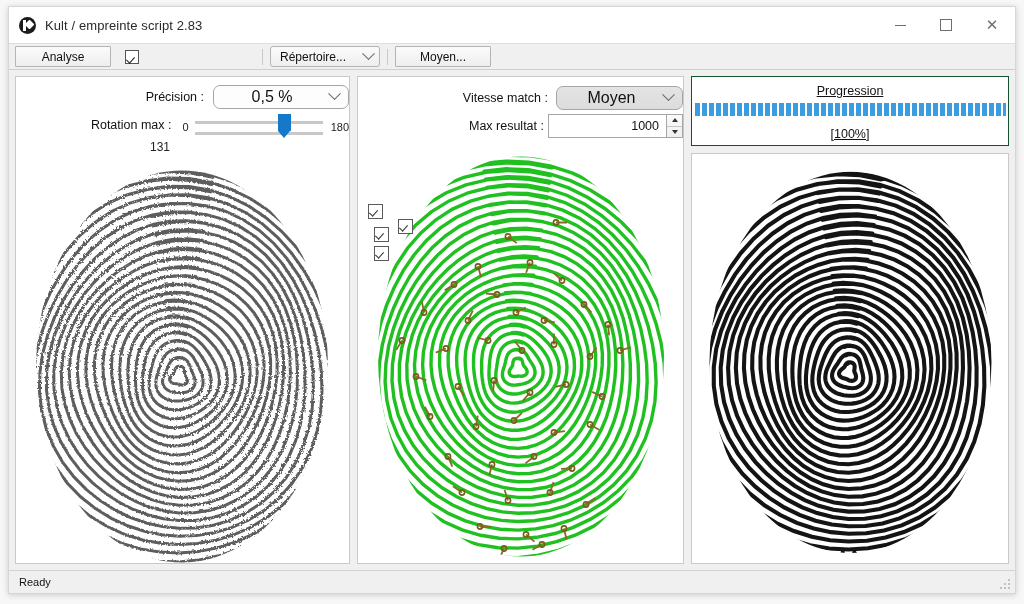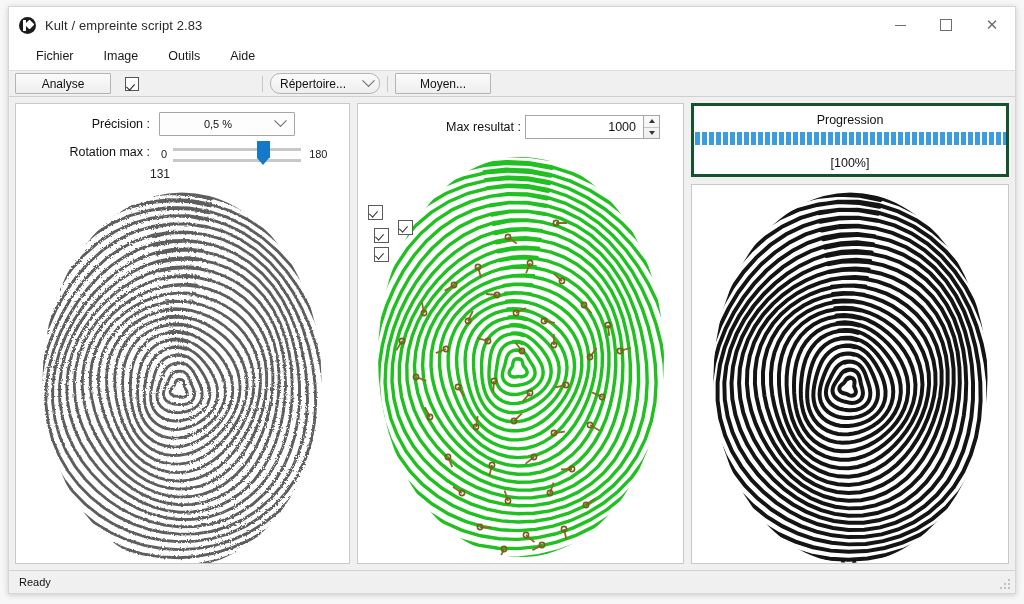--- a/index.html
+++ b/index.html
@@ -69,50 +69,50 @@
   .tb-check::after{
     content:"";position:absolute;left:2px;top:4px;width:4px;height:7px;
     border:solid #222;border-width:0 1.6px 1.6px 0;transform:rotate(42deg);
   }
   .tb-sep{
     width:1px;height:16px;background:#c8c8c8;margin:0 7px;
   }
   .tb-combo{
     height:19px;min-width:93px;padding:0 6px 0 9px;
     background:linear-gradient(#fbfbfb,#eeeeee);
-    border:1px solid #b4b4b4;border-radius:10px;font-size:12px;
+    border:1px solid #b4b4b4;border-radius:3px;font-size:12px;
     display:flex;align-items:center;justify-content:space-between;gap:8px;cursor:default;
   }
   .caret-thin{
     display:inline-block;width:8px;height:8px;border:solid #6b6b6b;
     border-width:0 1.3px 1.3px 0;transform:rotate(45deg) translate(-2px,-2px);
   }
   .tb-spacer{flex:1;}
   
   .content{
     flex:1;background:#f0f0f0;padding:6px;display:flex;gap:7px;position:relative;
   }
   .panel{
     background:#fff;border:1px solid #c9c9c9;position:relative;overflow:hidden;
   }
   .panel-left{width:333px;flex:0 0 333px;display:flex;flex-direction:column;}
   .panel-mid{width:325px;flex:0 0 325px;display:flex;flex-direction:column;}
   .panel-right-col{flex:1;display:flex;flex-direction:column;gap:7px;}
-  .panel-prog{flex:0 0 68px;background:#fff;border:3px solid #14532d;position:relative;}
+  .panel-prog{flex:0 0 68px;background:#fff;border:1px solid #14532d;position:relative;text-decoration:underline;}
   .panel-img{flex:1;background:#fff;border:1px solid #c9c9c9;position:relative;overflow:hidden;}
   
-  .ctrl-row{display:flex;align-items:center;height:26px;}
+  .ctrl-row{display:flex;align-items:center;height:26px;justify-content:flex-end;}
   .ctrl-label{
     font-size:12.5px;color:#111;text-align:right;white-space:nowrap;
   }
   .combo{
     height:22px;background:linear-gradient(#fdfdfd,#fdfdfd);
-    border:1px solid #a6a6a6;border-radius:1px;
+    border:1px solid #a6a6a6;border-radius:7px;
     display:flex;align-items:center;justify-content:center;position:relative;
-    font-size:11px;color:#111;cursor:default;
+    font-size:16px;color:#111;cursor:default;
   }
   .combo .cb-caret{position:absolute;right:9px;top:6px;}
   .combo.gray{background:linear-gradient(#e4e4e4,#dcdcdc);border-color:#a6a6a6;}
   
   .slider-wrap{position:relative;width:128px;height:22px;}
   .slider-track{
     position:absolute;left:0;top:7px;width:128px;height:3px;background:#c8c8c8;
   }
   .slider-track2{
     position:absolute;left:0;top:18px;width:128px;height:3px;background:#c8c8c8;
@@ -190,26 +190,20 @@
       </div>
       <div class="win-btn">
         <span class="glyph-max"></span>
       </div>
       <div class="win-btn close">
         <span class="glyph-close">✕</span>
       </div>
     </div>
   </div>
 
-  <div class="menubar">
-    <div class="menu-item">Fichier</div>
-    <div class="menu-item">Image</div>
-    <div class="menu-item">Outils</div>
-    <div class="menu-item">Aide</div>
-  </div>
 
   <div class="toolbar">
     <div class="tb-btn">Analyse</div>
     <div class="tb-check"></div>
     <div style="width:116px"></div>
     <div class="tb-sep"></div>
     <div class="tb-combo">
       <span>Répertoire...</span>
       <span class="caret-thin"></span>
     </div>
@@ -301,20 +295,27 @@
                 <path d="M157.9,434.5L154.6,436.2L151.2,438.1L147.9,440.2L144.5,442.6L141.2,445.3L137.9,448.1L134.5,451.3L131.2,454.6L127.9,458.3L124.6,462.1L121.3,466.2L118.1,470.6L114.9,475.1L111.7,480.0L108.5,485.1L105.3,490.4L102.2,495.9L99.1,501.8L96.1,507.8L93.1,514.1L90.1,520.6L87.1,527.4L84.1,534.5L81.2,541.7L78.3,549.3L75.4,557.0" stroke-width="3"></path>
                 <path d="M169.9,434.5L172.8,436.2L175.6,438.1L178.4,440.2L181.3,442.6L184.1,445.3L187.0,448.1L189.8,451.3L192.7,454.6L195.6,458.3L198.5,462.1L201.4,466.2L204.3,470.6L207.3,475.1L210.2,480.0L213.3,485.1L216.3,490.4L219.4,495.9L222.5,501.8L225.6,507.8L228.8,514.1L231.9,520.6L235.1,527.4L238.4,534.5L241.6,541.7L244.9,549.3L248.2,557.0" stroke-width="3"></path>
               </g>
           </g>
         </svg>
       </div>
     </div>
 
     <div class="panel panel-mid">
       <div style="padding:8px 0 0 0;">
+        <div class="ctrl-row">
+          <div class="ctrl-label" style="width:163px">Vitesse match :</div>
+          <div class="combo gray" style="width:125px;margin-left:8px">
+            <span style="margin-right:16px">Moyen</span>
+            <span class="cb-caret caret-thin"></span>
+          </div>
+        </div>
         <div class="ctrl-row" style="height:30px">
           <div class="ctrl-label" style="width:163px">Max resultat :</div>
           <div class="spin-field" style="width:110px;margin-left:4px">1000</div>
           <div class="spin-btns">
             <div class="spin-b">
                 <span class="tri-up"></span>
               </div>
             <div class="spin-b">
                 <span class="tri-dn"></span>
               </div>

